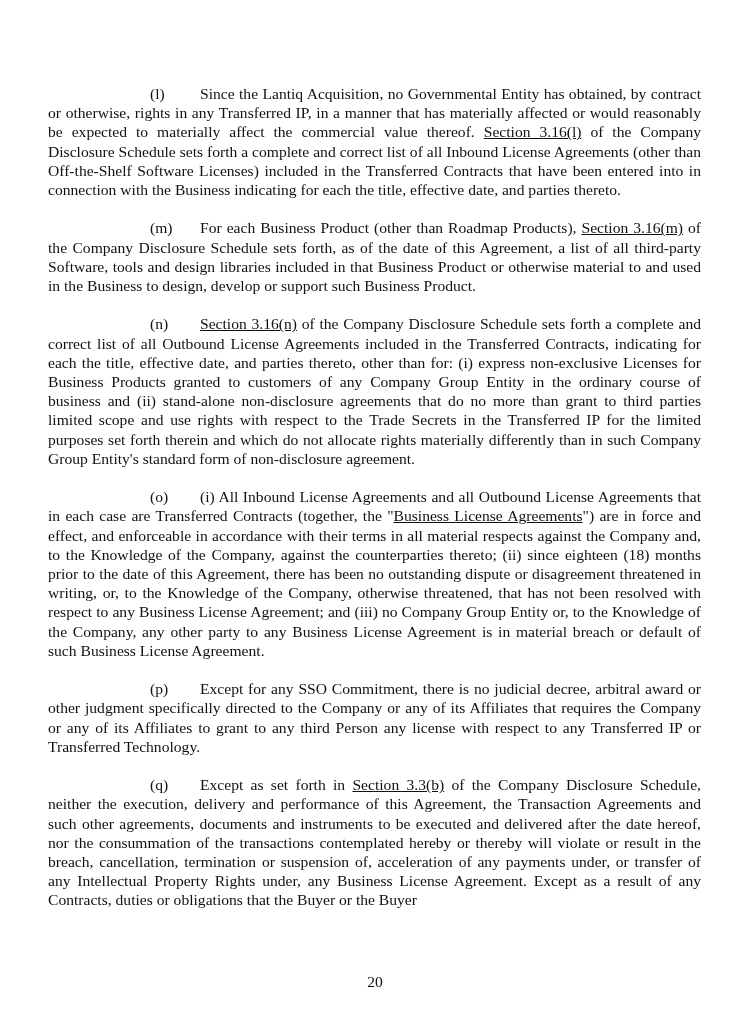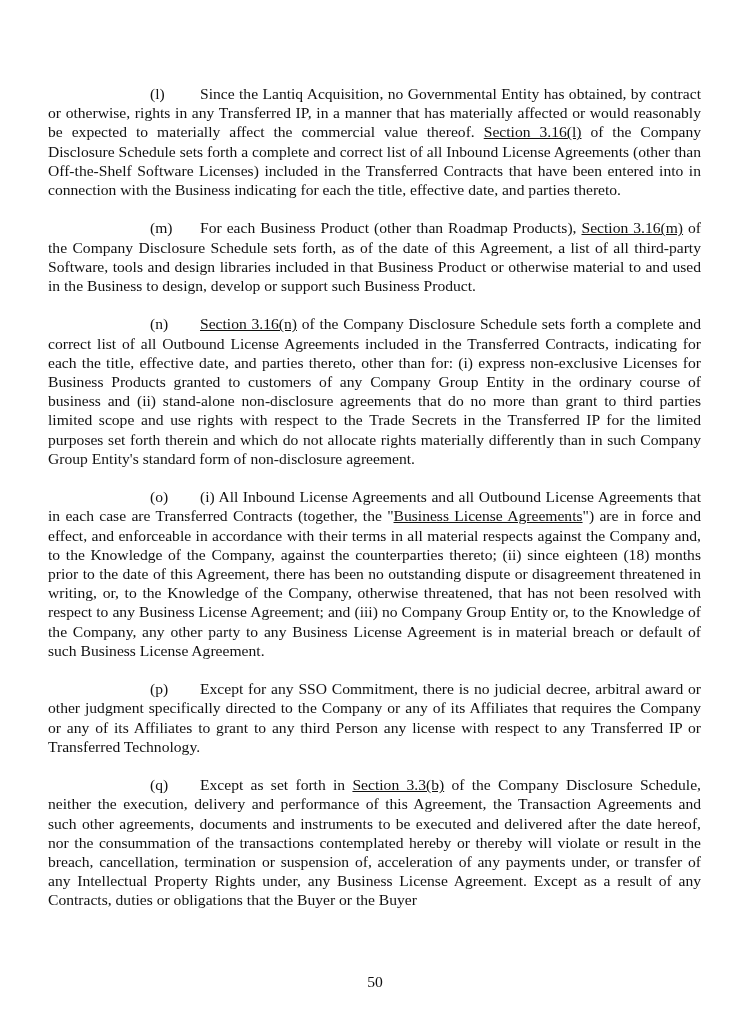--- a/index.html
+++ b/index.html
@@ -36,13 +36,13 @@
     <span class="label">(o)</span><span>(i) All Inbound License Agreements and all Outbound License Agreements that in each case are Transferred Contracts (together, the "</span><span class="u">Business License Agreements</span><span>") are in force and effect, and enforceable in accordance with their terms in all material respects against the Company and, to the Knowledge of the Company, against the counterparties thereto; (ii) since eighteen (18) months prior to the date of this Agreement, there has been no outstanding dispute or disagreement threatened in writing, or, to the Knowledge of the Company, otherwise threatened, that has not been resolved with respect to any Business License Agreement; and (iii) no Company Group Entity or, to the Knowledge of the Company, any other party to any Business License Agreement is in material breach or default of such Business License Agreement.</span>
   </p>
   <p class="para">
     <span class="label">(p)</span><span>Except for any SSO Commitment, there is no judicial decree, arbitral award or other judgment specifically directed to the Company or any of its Affiliates that requires the Company or any of its Affiliates to grant to any third Person any license with respect to any Transferred IP or Transferred Technology.</span>
   </p>
   <p class="para">
     <span class="label">(q)</span><span>Except as set forth in </span><span class="u">Section 3.3(b)</span><span> of the Company Disclosure Schedule, neither the execution, delivery and performance of this Agreement, the Transaction Agreements and such other agreements, documents and instruments to be executed and delivered after the date hereof, nor the consummation of the transactions contemplated hereby or thereby will violate or result in the breach, cancellation, termination or suspension of, acceleration of any payments under, or transfer of any Intellectual Property Rights under, any Business License Agreement.  Except as a result of any Contracts, duties or obligations that the Buyer or the Buyer</span>
   </p>
 </div>
 
-<div class="page-number">50</div>
+<div class="page-number">20</div>
 
 </body></html>

